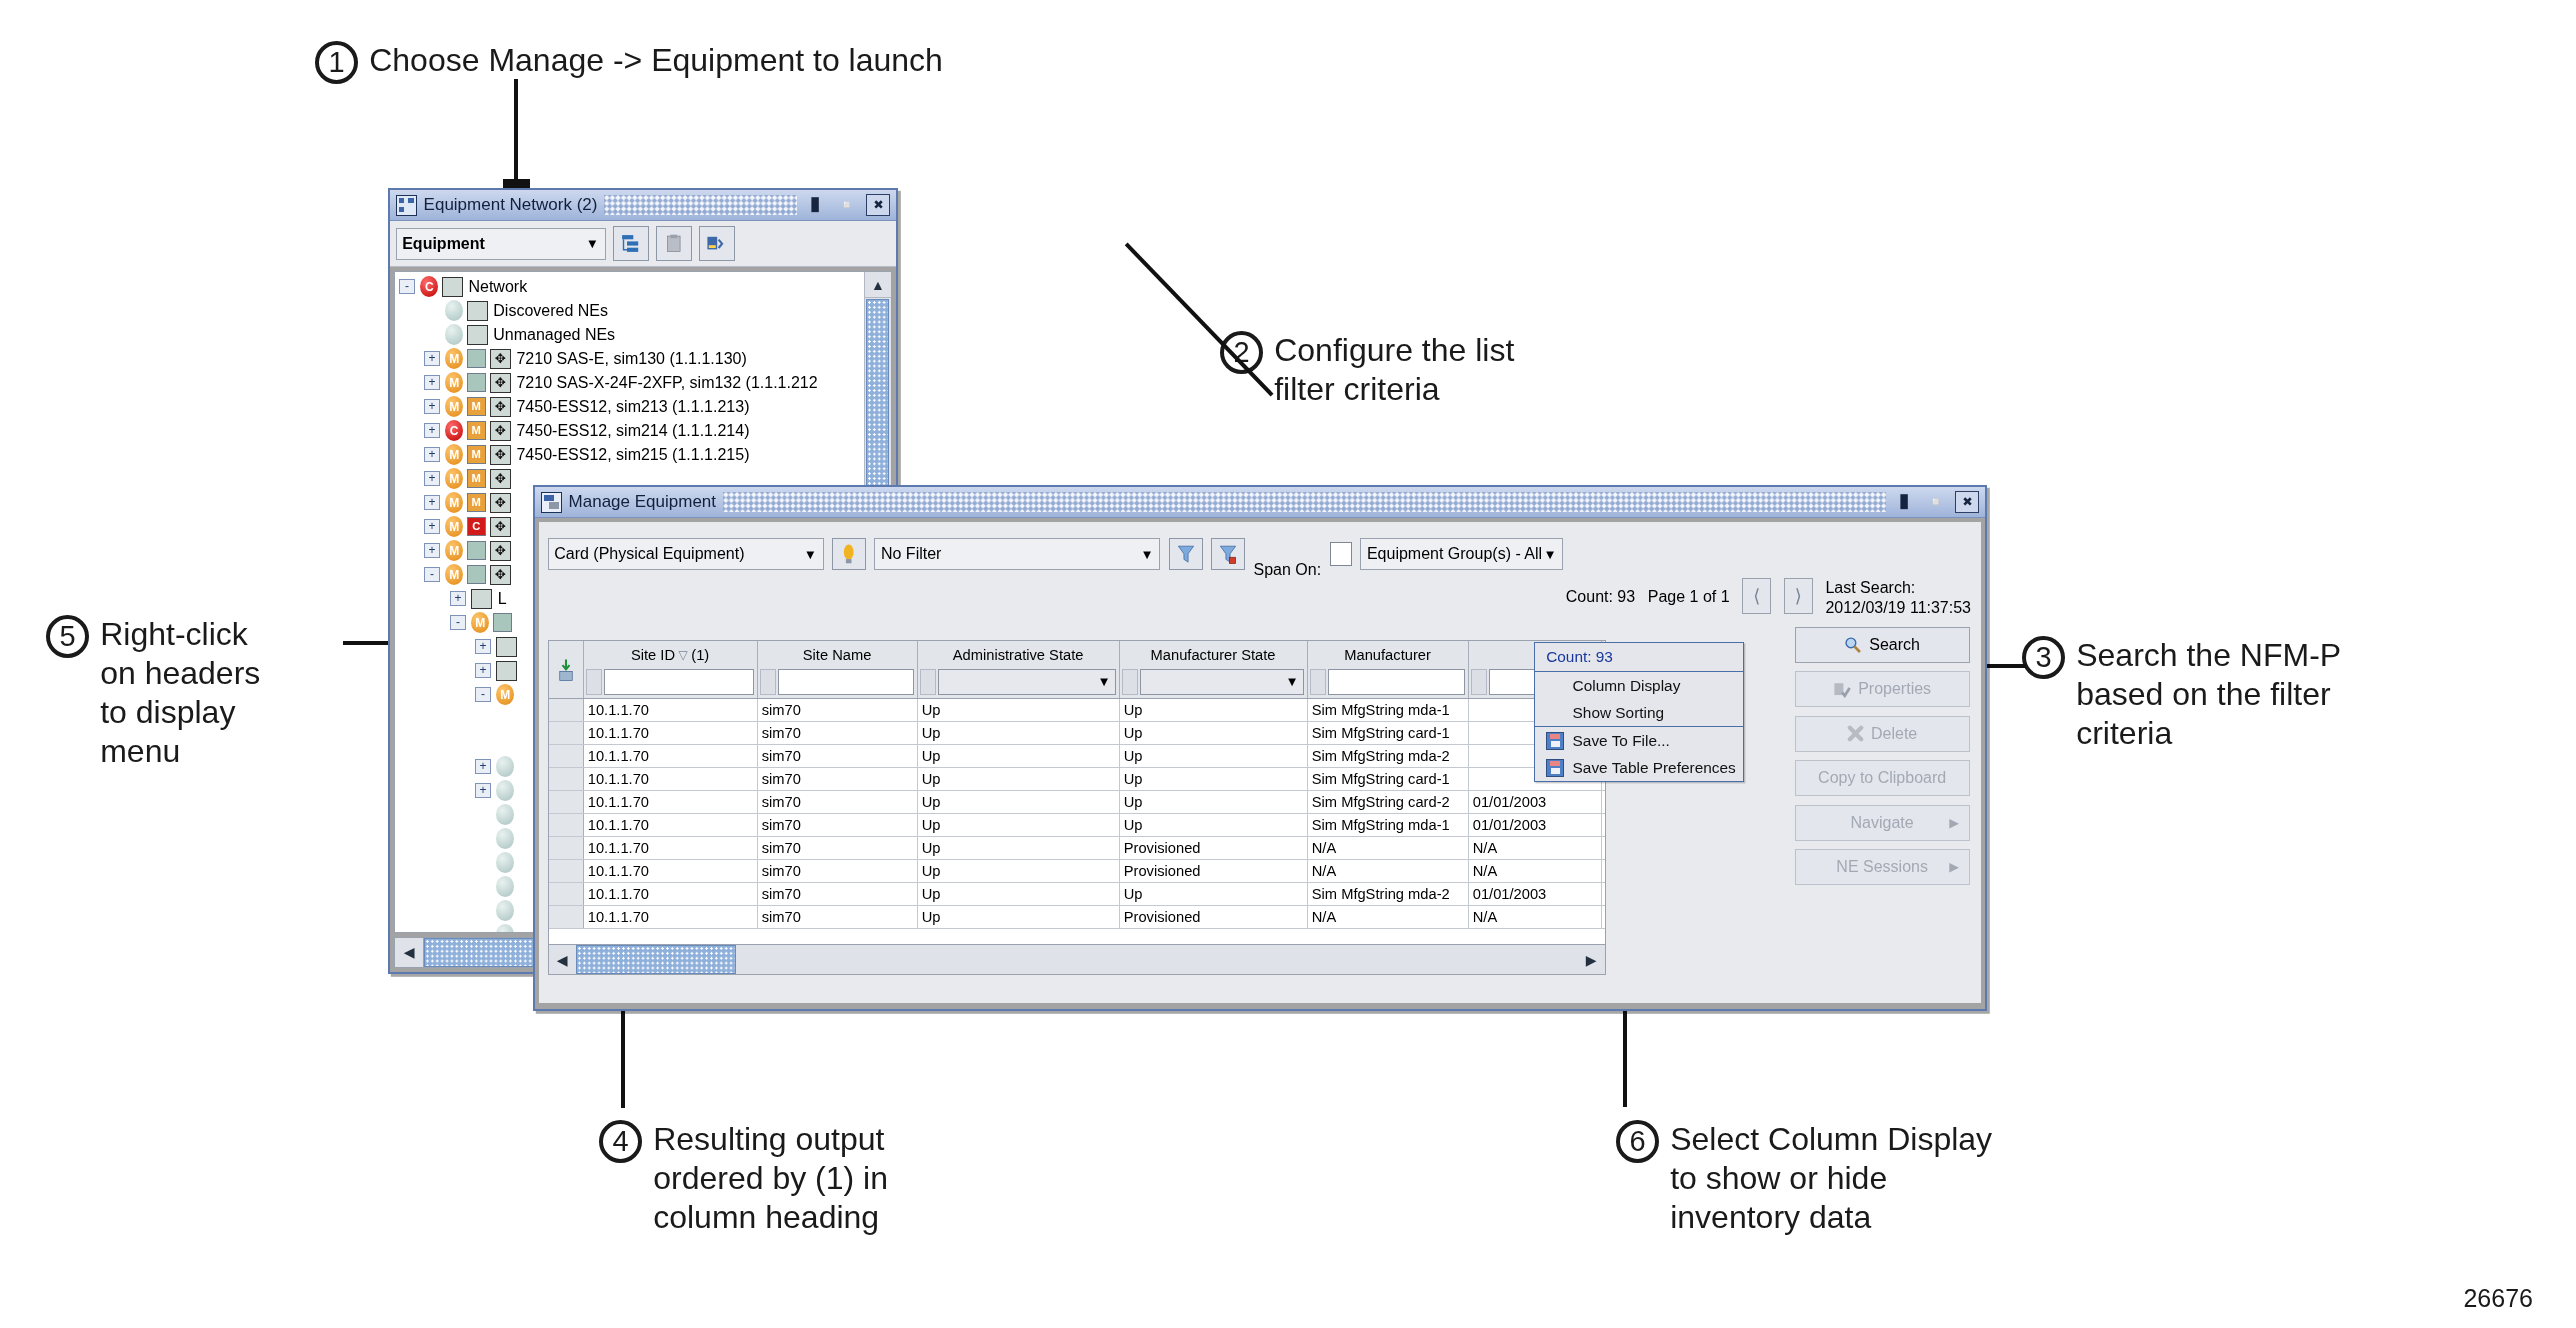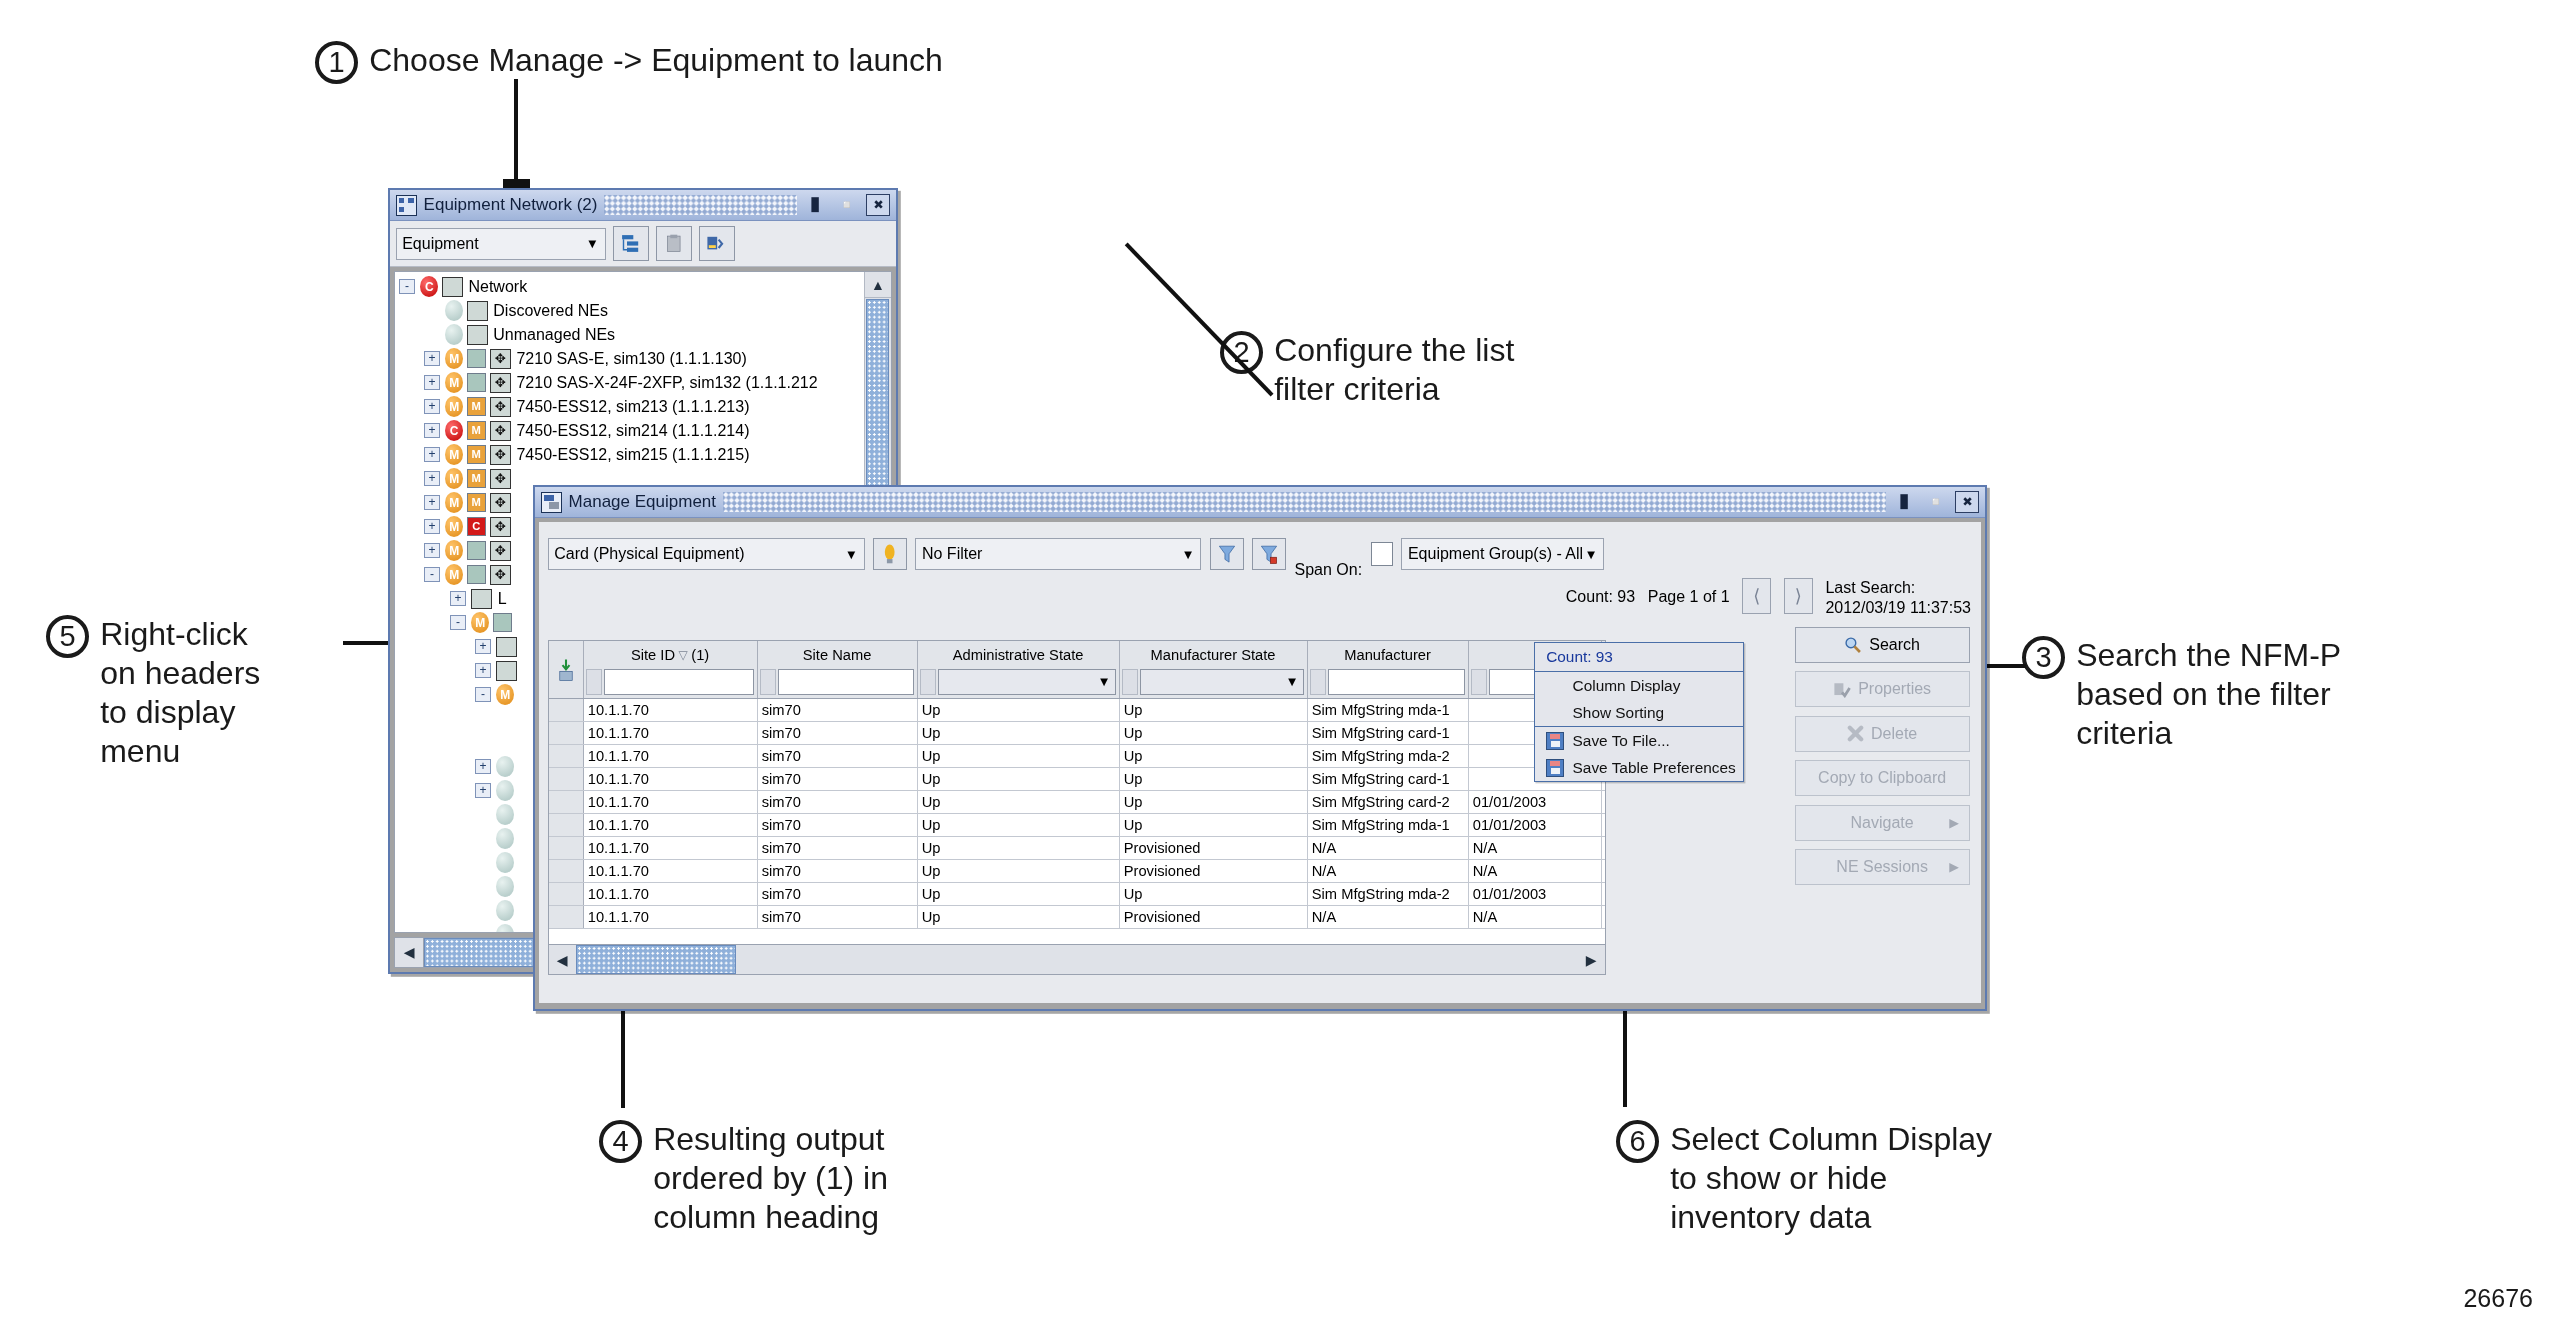--- a/index.html
+++ b/index.html
@@ -25,21 +25,21 @@
   .tb-dots{flex:1;height:19.6px;
     background-image:radial-gradient(#ffffff 38%,transparent 39%),radial-gradient(#8ea6cf 38%,transparent 39%);
     background-size:5.6px 5.6px,5.6px 5.6px;background-position:0 0,2.8px 2.8px;opacity:.85;}
   .tbbtn{width:24px;height:22.4px;border:1.4px solid #2c3e63;box-sizing:border-box;position:relative;
          background:#cdd8ee;display:flex;align-items:center;justify-content:center;font-size:12.6px;color:#16243f;}
   .tbbtn.flat{border:none;background:transparent;}
 
   
   #eqwin{left:388px;top:188px;width:510px;height:786px;}
   .eq-toolbar{height:46px;display:flex;align-items:center;gap:7px;padding:4.2px 5.6px;box-sizing:border-box;
-              background:#e8eaee;border-bottom:0.7px solid #b7bcc6;}
+              background:#e8eaee;border-bottom:0.7px solid #b7bcc6;font-weight:bold;}
   .combo{background:#eef0f4;border:1.4px solid #9aa2b0;box-sizing:border-box;height:32px;display:flex;
          align-items:center;padding:0 5.6px;font-size:16px;color:#000;position:relative;}
   .combo .caret{margin-left:auto;font-size:13.3px;}
   .tbicon{width:36px;height:35px;border:1.4px solid #8e97a6;background:#e3e6ec;box-sizing:border-box;
           display:flex;align-items:center;justify-content:center;}
   .tree{position:absolute;left:4.2px;top:81px;right:4.2px;bottom:39px;background:#fff;border:1.4px solid #9aa2b0;
         box-sizing:border-box;overflow:hidden;}
   .trow{display:flex;align-items:center;height:24px;padding-left:4.2px;font-size:16px;color:#000;white-space:nowrap;}
   .tog{width:15.4px;height:15.4px;border:1.4px solid #7f93b8;background:#e9eef7;box-sizing:border-box;
        font-size:12px;line-height:12px;text-align:center;color:#24416e;margin-right:5.6px;flex:0 0 15.4px;}
@@ -390,21 +390,21 @@
     <div class="tb-title">Manage Equipment</div>
     <div class="tb-dots"></div>
     <div class="tbbtn flat">▊</div>
     <div class="tbbtn flat">◽</div>
     <div class="tbbtn">✖</div>
   </div>
 
   <div class="me-body">
 
     <div class="filterrow">
-      <div class="combo" style="width:317px;">
+      <div class="combo" style="width:276px;">
         <span>Card (Physical Equipment)</span>
         <span class="caret">▼</span>
       </div>
       <div class="fbtn">
         <svg width="15.4" height="22.4" viewBox="0 0 22 32">
             <ellipse cx="11" cy="13" rx="7" ry="11" fill="#f0b322"></ellipse>
             <rect x="7" y="23" width="8" height="6" fill="#8c98a8"></rect>
           </svg>
       </div>
       <div class="combo" style="width:286px;">

